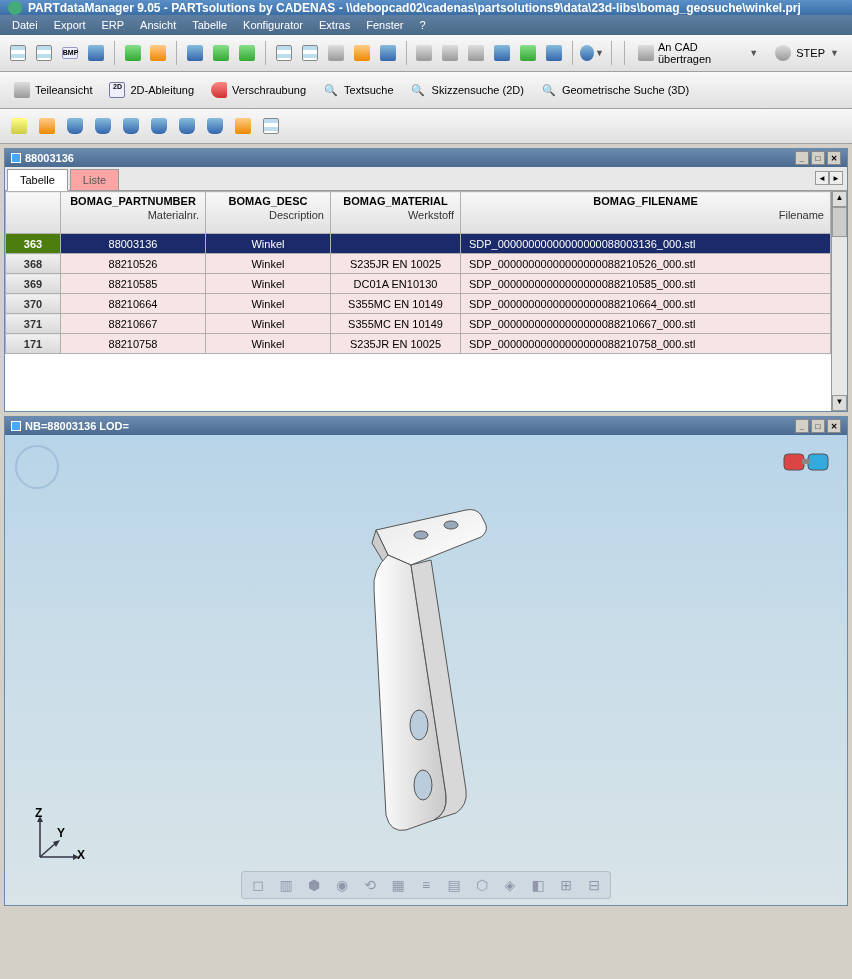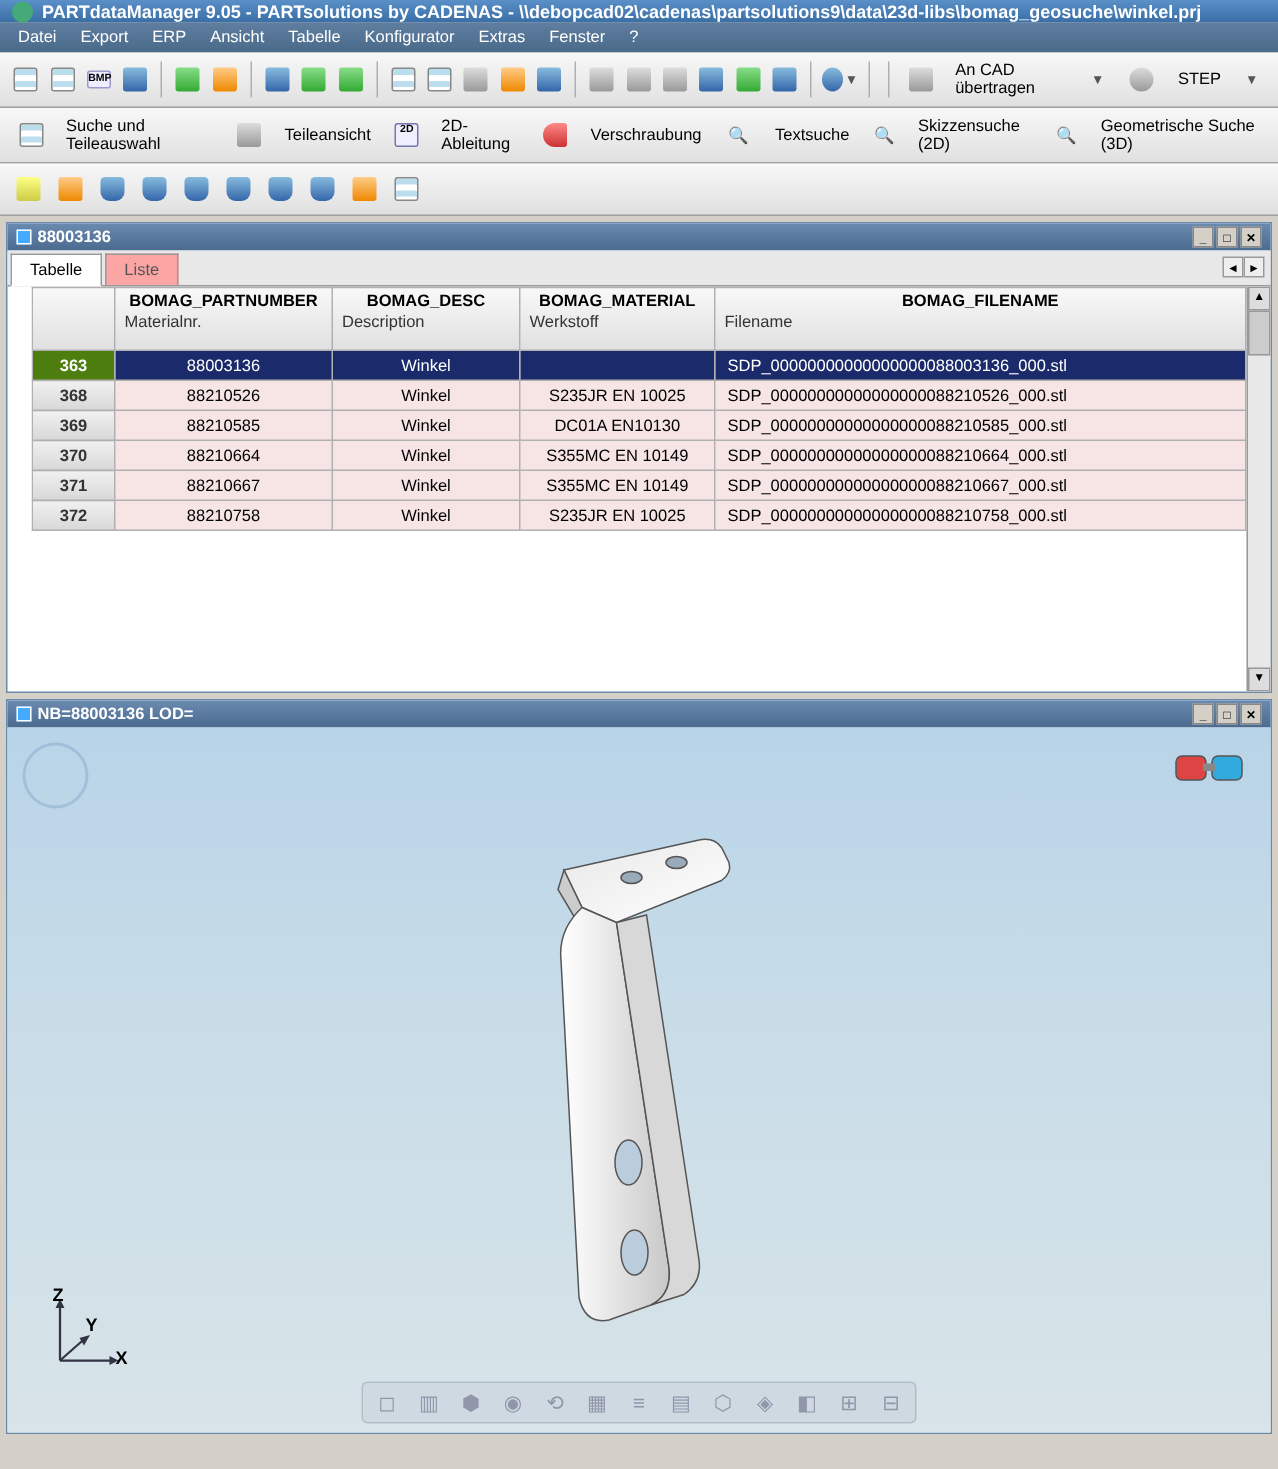--- a/index.html
+++ b/index.html
@@ -10,21 +10,21 @@
   .title-bar .app-icon { width: 14px; height: 14px; background: #4a7; border-radius: 50%; margin-right: 6px; }
   
   
   .menu-bar { background: linear-gradient(to bottom, #5f7ea0, #4a6a8a); color: #fff; display: flex; padding: 2px 4px; height: 20px; }
   .menu-item { padding: 2px 8px; cursor: pointer; }
   
   
   .toolbar { background: linear-gradient(to bottom, #f8f8f8, #e0e0e0); border-bottom: 1px solid #a0a0a0; padding: 4px 6px; display: flex; align-items: center; gap: 2px; min-height: 36px; }
   .toolbar .btn { width: 26px; height: 26px; border: 1px solid transparent; border-radius: 2px; cursor: pointer; display: inline-flex; align-items: center; justify-content: center; font-size: 12px; background: transparent; }
   .toolbar .sep { width: 1px; height: 24px; background: #b0b0b0; margin: 0 4px; }
-  .toolbar .btn-text { height: 28px; padding: 0 6px; border: 1px solid transparent; border-radius: 2px; cursor: pointer; display: inline-flex; align-items: center; gap: 15px; font-size: 11px; color: #000; }
+  .toolbar .btn-text { height: 28px; padding: 0 6px; border: 1px solid transparent; border-radius: 2px; cursor: pointer; display: inline-flex; align-items: center; gap: 4px; font-size: 11px; color: #000; }
   .toolbar .btn-text .icon { width: 18px; height: 18px; display: inline-flex; align-items:center; justify-content:center;}
   .toolbar .dd { font-size: 9px; color: #555; margin-left: 1px; }
   
   .icon-generic { width: 16px; height: 16px; border-radius: 2px; }
   .i-blue { background: linear-gradient(#8bd, #36a); }
   .i-green { background: linear-gradient(#8d8, #3a3); }
   .i-orange { background: linear-gradient(#fc8, #e80); }
   .i-red { background: linear-gradient(#f88, #c33); }
   .i-grey { background: linear-gradient(#ddd, #999); }
   .i-yellow { background: linear-gradient(#ff8, #cc4); }
@@ -38,26 +38,26 @@
   .panel-header .title { flex: 1; }
   .panel-header .win-btn { width: 14px; height: 14px; background: #d4d0c8; border: 1px solid #888; margin-left: 2px; font-size: 8px; display:flex;align-items:center;justify-content:center;color:#000;cursor:pointer; }
   .panel-header .blue-sq { width: 10px; height: 10px; background: #4af; margin-right: 4px; border:1px solid #fff;}
   
   .tab-strip { display: flex; border-bottom: 1px solid #999; background: #e8e8e8; padding-left: 2px; position: relative;}
   .tab { padding: 4px 12px; border: 1px solid #999; border-bottom: none; margin-right: 2px; margin-top: 2px; background: #fca5a5; color: #555; cursor: pointer; font-size: 11px; }
   .tab.active { background: #fff; color: #000; border-bottom: 1px solid #fff; margin-bottom: -1px; }
   .tab-nav { position:absolute; right:4px; top:4px; display:flex;}
   .tab-nav .nv{width:14px;height:14px;border:1px solid #999;background:#eee;font-size:8px;display:flex;align-items:center;justify-content:center;cursor:pointer;}
   
-  .grid-wrap { position: relative; height: 270px; overflow: hidden; display:flex;padding-left:16px;}
+  .grid-wrap { position: relative; height: 220px; overflow: hidden; display:flex;}
   .grid-scroll { flex:1; overflow:hidden;}
   .grid { border-collapse: collapse; width: 100%; font-size: 11px; }
   .grid th { background: linear-gradient(to bottom, #f8f8f8, #e0e0e0); border: 1px solid #b0b0b0; padding: 3px 6px; text-align: center; font-weight: normal; color: #333; vertical-align: top; height:42px;}
   .grid th .h1 { font-weight: bold; color: #000; }
-  .grid th .h2 { font-weight: normal; color: #333; text-align:left; display:block; margin-top:2px;}
+  .grid th .h2 { font-weight: normal; color: #333; text-align:right; display:block; margin-top:2px;}
   .grid td { border: 1px solid #b0b0b0; padding: 3px 6px; text-align: center; background: #f7e4e4; height:20px;}
   .grid td.rowhead { background: linear-gradient(to bottom, #f0f0f0, #d8d8d8); font-weight: bold; color: #333; text-align:center; width:55px;}
   .grid tr.selected td { background: #1a2a6a; color: #fff; }
   .grid tr.selected td.rowhead { background: #4d7c0f; color: #fff; }
   .grid td.fn { text-align: left; padding-left: 8px; }
   .col-empty{width:10px;}
   .col-pn{width:145px;}
   .col-desc{width:125px;}
   .col-mat{width:130px;}
   .col-fn{}
@@ -178,26 +178,20 @@
   <div class="btn-text">
     <span class="icon">
         <span class="icon-generic i-grey" style="border-radius:50%"></span>
       </span>
     <span>STEP</span>
     <span class="dd">▼</span>
   </div>
 </div>
 
 <div class="toolbar">
-  <div class="btn-text">
-    <span class="icon">
-        <span class="icon-generic i-table"></span>
-      </span>
-    <span>Suche und Teileauswahl</span>
-  </div>
   <div class="btn-text">
     <span class="icon">
         <span class="icon-generic i-grey"></span>
       </span>
     <span>Teileansicht</span>
   </div>
   <div class="btn-text">
     <span class="icon">
         <span class="icon-generic i-grey" style="border:1px solid #77a;background:#eef;font-size:7px;font-weight:bold;line-height:7px;text-align:center;">2D</span>
       </span>
@@ -316,21 +310,21 @@
                 <td class="fn">SDP_00000000000000000088210664_000.stl</td>
               </tr>
               <tr>
                 <td class="rowhead">371</td>
                 <td>88210667</td>
                 <td>Winkel</td>
                 <td>S355MC EN 10149</td>
                 <td class="fn">SDP_00000000000000000088210667_000.stl</td>
               </tr>
               <tr>
-                <td class="rowhead">372</td>
+                <td class="rowhead">171</td>
                 <td>88210758</td>
                 <td>Winkel</td>
                 <td>S235JR EN 10025</td>
                 <td class="fn">SDP_00000000000000000088210758_000.stl</td>
               </tr>
             </tbody>
       </table>
       </div>
       <div class="vscroll">
         <div class="ar">▲</div>

